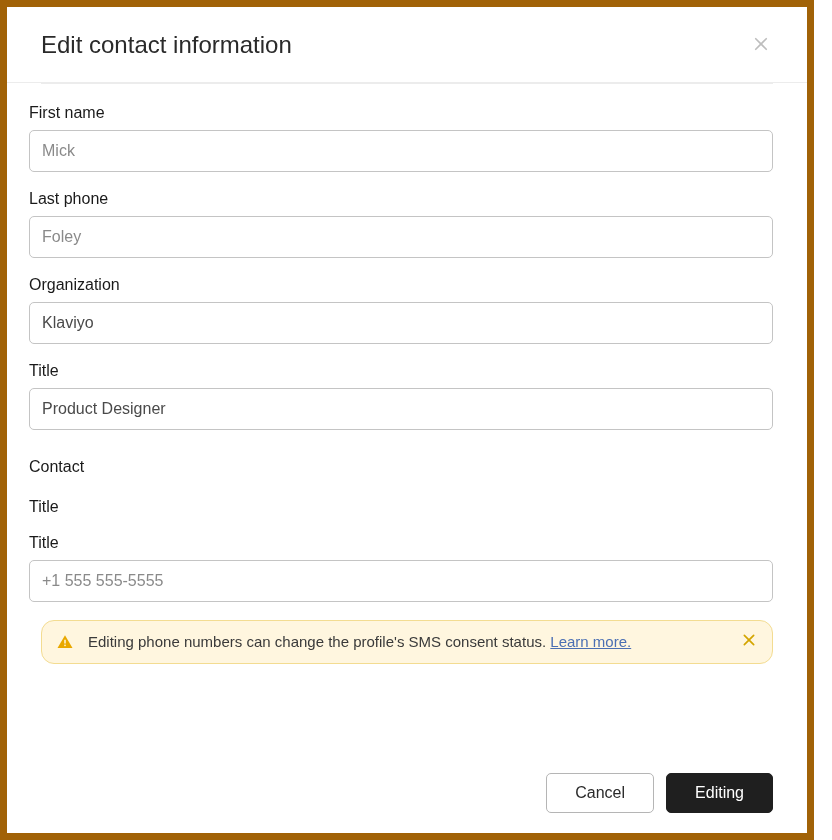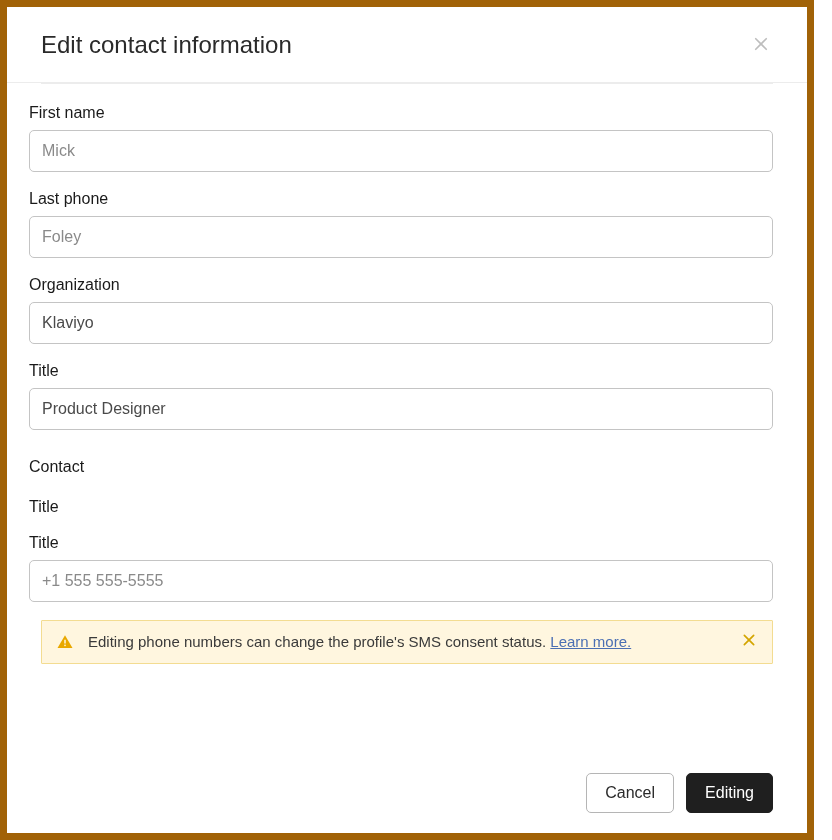--- a/index.html
+++ b/index.html
@@ -89,21 +89,21 @@
     .section-heading {
       font-size: 16px;
       font-weight: 400;
       color: #1a1a1a;
       margin: 28px 0 22px 0;
     }
     .alert {
       margin: 18px 34px 0 34px;
       background: #fff6df;
       border: 1px solid #f3dc91;
-      border-radius: 1px;
+      border-radius: 13px;
       padding: 12px 14px;
       display: flex;
       align-items: center;
       gap: 14px;
       font-size: 15px;
       color: #3a3a3a;
       position: relative;
     }
     .alert-icon {
       flex: 0 0 auto;
@@ -143,21 +143,21 @@
     }
     .dialog-footer {
       position: absolute;
       bottom: 20px;
       right: 34px;
       display: flex;
       gap: 12px;
     }
     .btn {
       height: 40px;
-      padding: 0 18px;
+      padding: 0 28px;
       border-radius: 5px;
       font-size: 16px;
       font-weight: 500;
       cursor: pointer;
       font-family: inherit;
     }
     .btn-secondary {
       background: #fff;
       border: 1px solid #b5b5b5;
       color: #2a2a2a;

